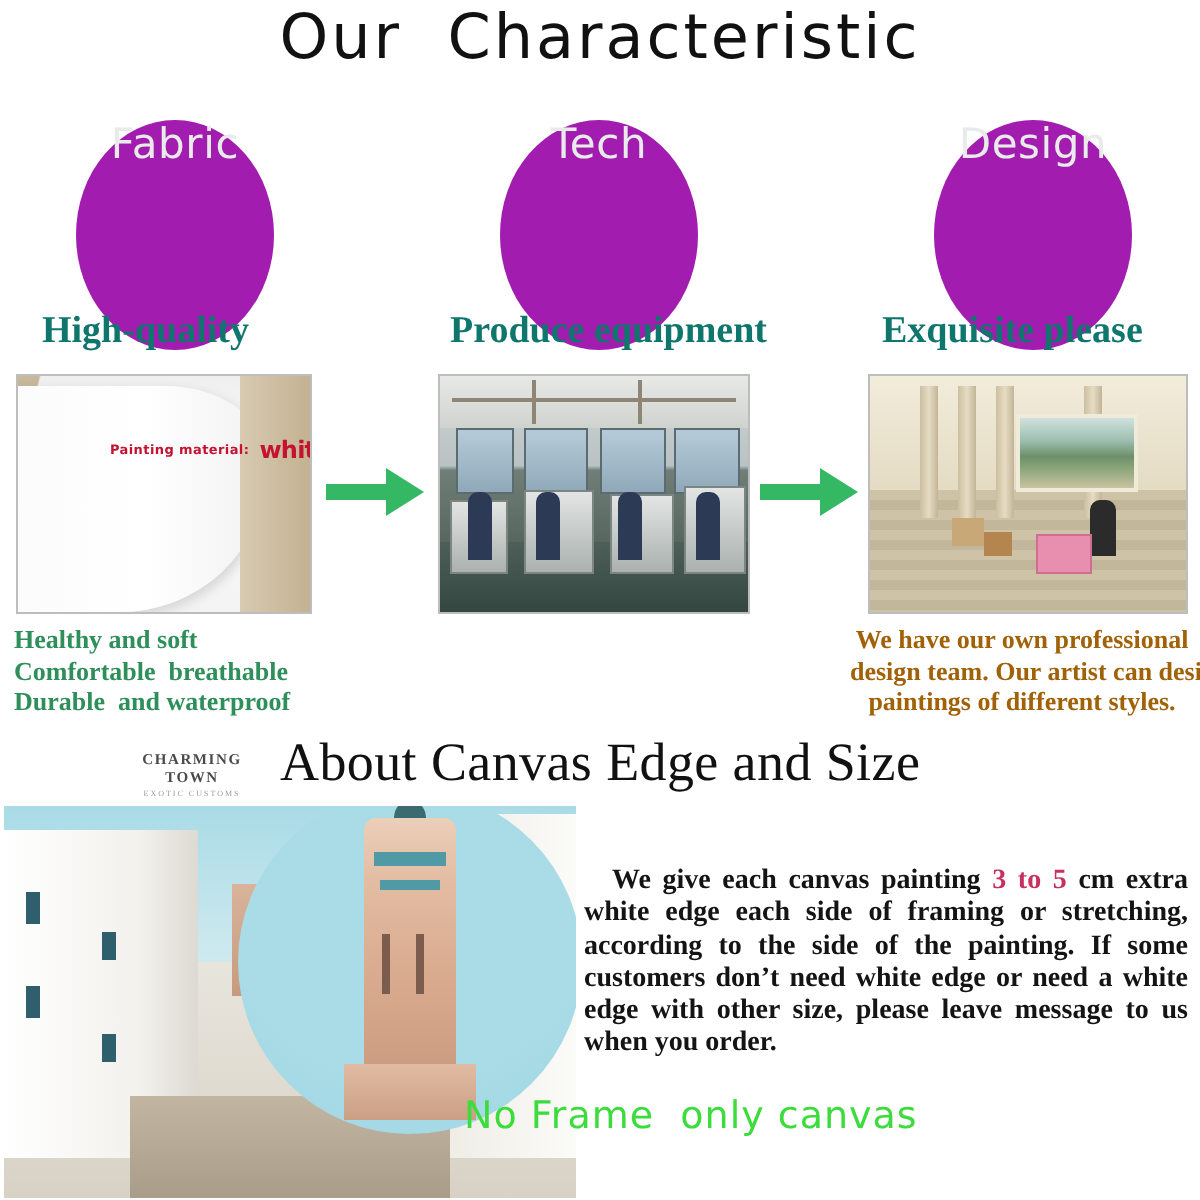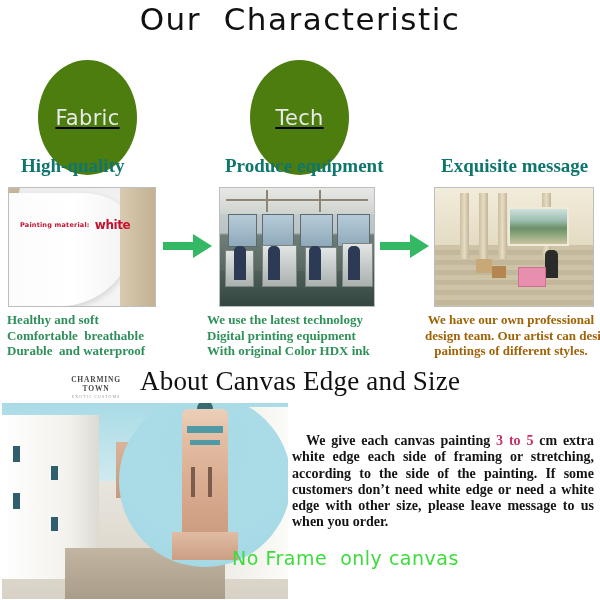--- a/index.html
+++ b/index.html
@@ -18,22 +18,22 @@
     text-align:center;
     font-family:"DejaVu Sans", sans-serif;
     font-size:31px;font-weight:400;letter-spacing:1.5px;color:#111;
     white-space:pre;
   }
 
   
   .circle{
     position:absolute;top:60px;width:99px;height:115px;
     border-radius:50%;
-    background:#4d7c0f;
-    display:flex;align-items:center;justify-content:center;text-decoration:underline;
+    background:#a21caf;
+    display:flex;align-items:flex-start;justify-content:center;
   }
   .circle span{
     font-family:"DejaVu Sans", sans-serif;
     font-size:21px;color:#e9eaea;font-weight:400;letter-spacing:.3px;
   }
   .c1{left:38px;} .c2{left:250px;} .c3{left:467px;}
 
   .sub-label{
     position:absolute;top:155px;
     font-family:"Liberation Serif", serif;
@@ -68,21 +68,21 @@
   .canvas-photo:after{
     content:"";position:absolute;right:0;top:0;width:24%;height:100%;
     background:linear-gradient(to right,#d8cbb2,#c3b191);
   }
   .canvas-tag{
     position:absolute;left:11px;top:24px;z-index:3;
     white-space:nowrap;
     font-family:"DejaVu Sans", sans-serif;
     color:#c41230;
   }
-  .canvas-tag .small{font-size:6.5px;font-weight:700;letter-spacing:.2px;}
+  .canvas-tag .small{font-size:6.5px;font-weight:700;letter-spacing:.2px;margin-left:35px;}
   .canvas-tag .big{font-size:12px;font-weight:700;letter-spacing:-.4px;vertical-align:-2px;}
 
   
   .workshop{
     position:absolute;inset:0;
     background:linear-gradient(to bottom,#cfd5d6 0%,#b9c2c4 38%,#6f7e77 40%,#56665f 72%,#3e4f49 100%);
   }
   .workshop .ceil{position:absolute;left:0;top:0;width:100%;height:22%;
     background:linear-gradient(to bottom,#e7e9e6,#cfd3ce);}
   .workshop .beam{position:absolute;height:2px;background:#8e8574;}
@@ -225,24 +225,27 @@
 <div class="page">
 
   <div class="main-title">Our  Characteristic</div>
 
   <div class="circle c1">
     <span>Fabric</span>
   </div>
   <div class="circle c2">
     <span>Tech</span>
   </div>
+  <div class="circle c3">
+    <span>Design</span>
+  </div>
 
   <div class="sub-label s1">High-quality</div>
   <div class="sub-label s2">Produce equipment</div>
-  <div class="sub-label s3">Exquisite message</div>
+  <div class="sub-label s3">Exquisite please</div>
 
   <div class="photo p1">
     <div class="canvas-photo"></div>
     <div class="canvas-tag">
       <span class="small">Painting   material:</span>
       <span class="big">white</span>
     </div>
   </div>
 
   <div class="arrow a1">
@@ -291,23 +294,20 @@
       <div class="easel"></div>
       <div class="stool"></div>
       <div class="artist"></div>
       <div class="cart"></div>
     </div>
   </div>
 
   <div class="gcap g1">Healthy and soft
 Comfortable  breathable
 Durable  and waterproof</div>
-  <div class="gcap g2">We use the latest technology
-Digital printing equipment
-With original Color HDX ink</div>
   <div class="gcap g3">We have our own professional
 design team. Our artist can design
 paintings of different styles.</div>
 
   <div class="watermark">
     <span class="wm1">CHARMING TOWN</span>
     <span class="wm2">EXOTIC CUSTOMS</span>
   </div>
 
   <div class="sec2-title">About Canvas Edge and Size</div>

